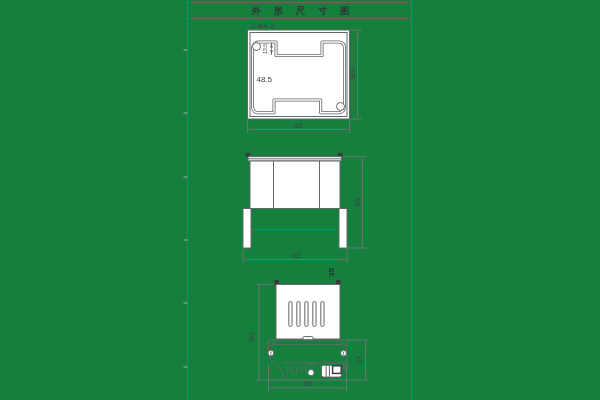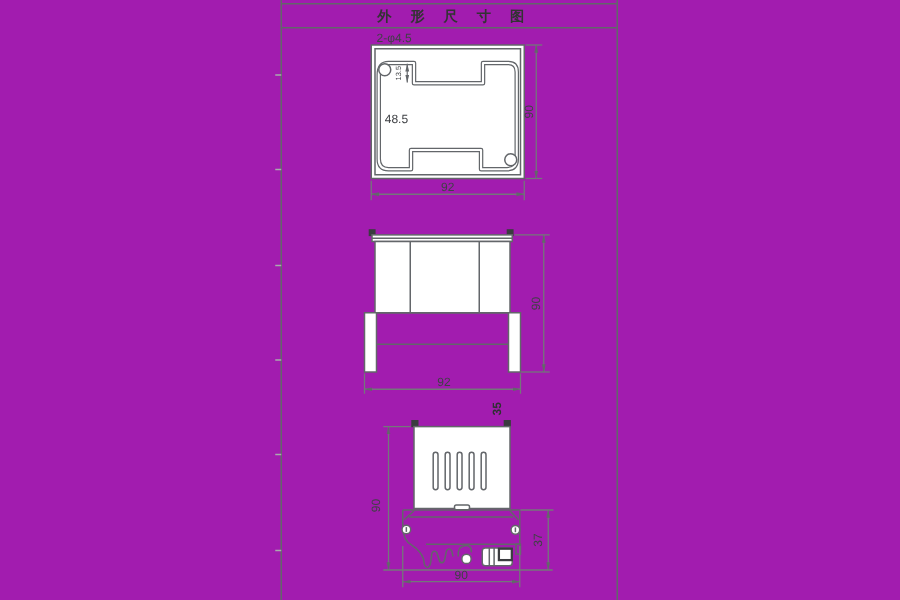--- a/index.html
+++ b/index.html
@@ -1,16 +1,16 @@
 <!DOCTYPE html>
 <html><head>
 <meta charset="utf-8">
 <style>
   html,body{margin:0;padding:0;background:#ffffff;}
-  #stage{position:relative;width:600px;height:400px;background:#a21caf;overflow:hidden;
+  #stage{position:relative;width:600px;height:400px;background:#15803d;overflow:hidden;
          font-family:"Liberation Sans","DejaVu Sans",sans-serif;}
   svg{position:absolute;left:0;top:0;}
   .ln   {stroke:#63666a;stroke-width:1;fill:none;}
   .lnw  {stroke:#63666a;stroke-width:1;fill:#ffffff;}
   .thick{stroke:#63666a;stroke-width:3;fill:none;stroke-linejoin:round;}
   .core {stroke:#ffffff;stroke-width:1.4;fill:none;stroke-linejoin:round;}
   .dim  {stroke:#74777a;stroke-width:.85;fill:none;}
   .tick {stroke:#a9abad;stroke-width:1;}
   .darksq{fill:#3a3c3f;stroke:none;}
   .dimtxt{font:8px "Liberation Sans","DejaVu Sans",sans-serif;fill:#3f4145;}

